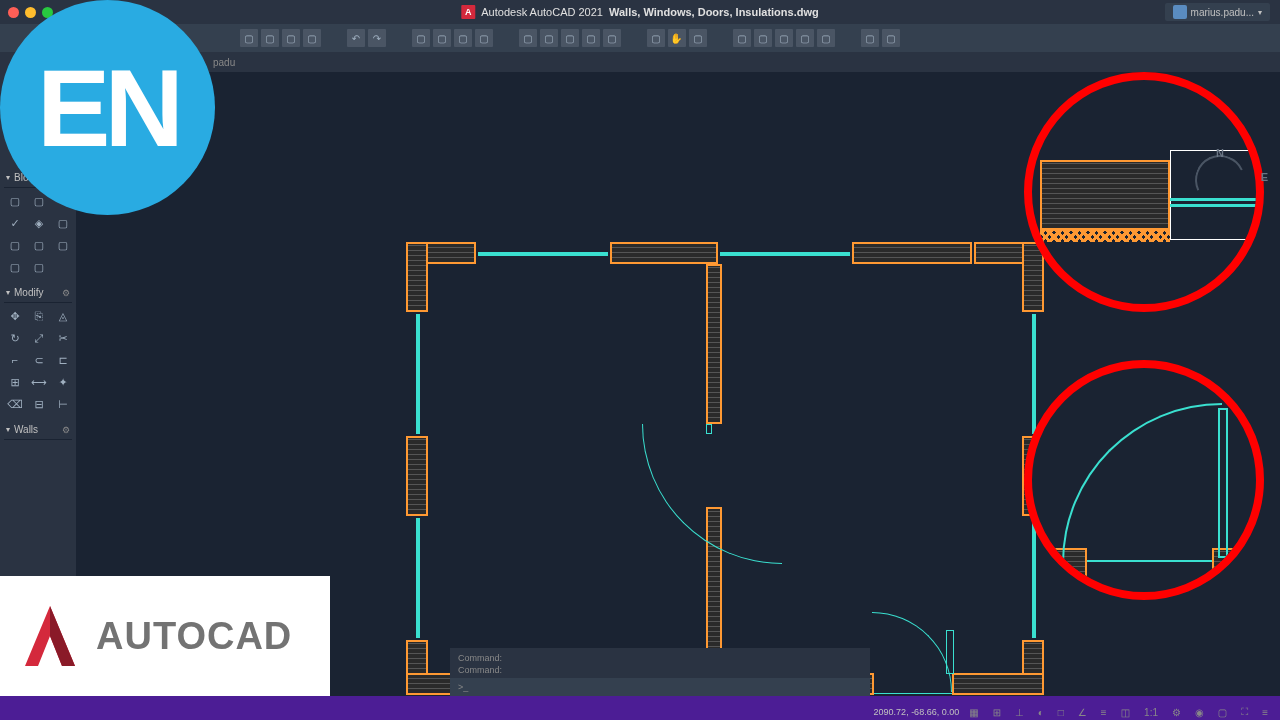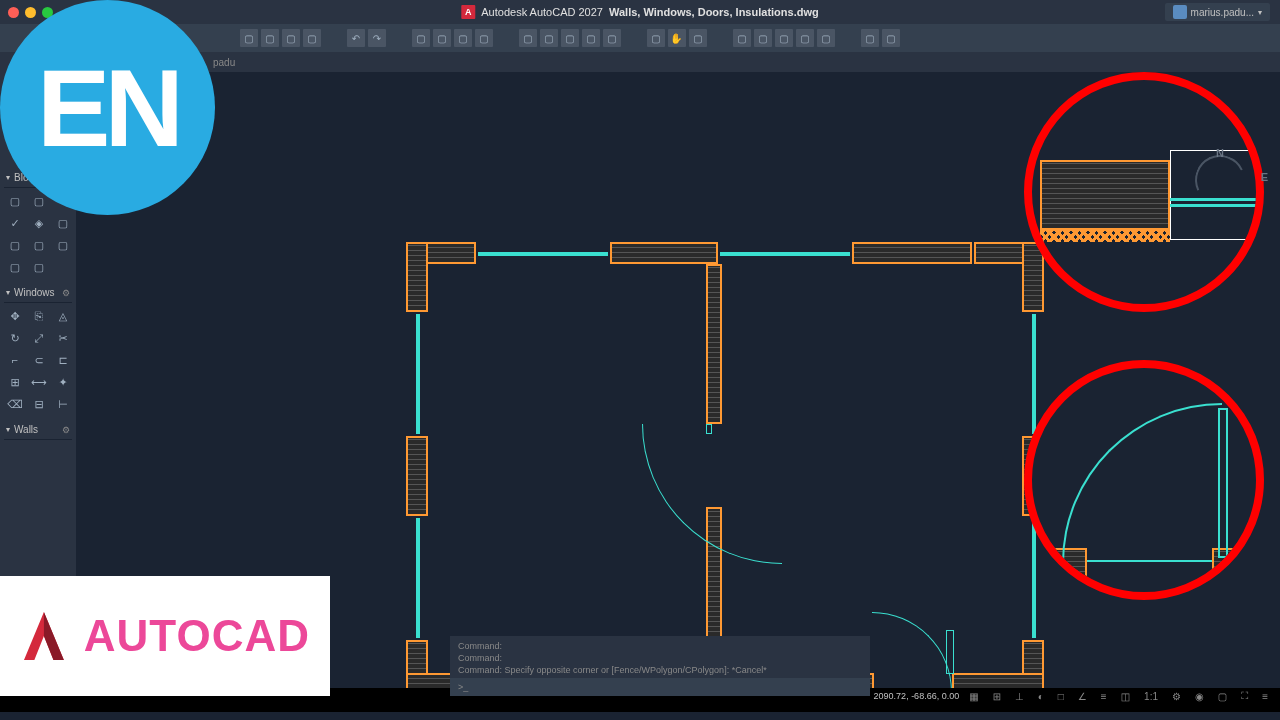--- a/index.html
+++ b/index.html
@@ -20,54 +20,54 @@
 .panel-header{font-size:10px;color:#c0c0c0;display:flex;align-items:center;gap:4px;padding:4px 2px;border-bottom:1px solid #1a2332;margin-bottom:3px}
 .panel-header::before{content:"▾";font-size:8px}
 .gear-mini{margin-left:auto;font-size:9px;color:#888}
 .tool-grid{display:grid;grid-template-columns:repeat(3,1fr);gap:2px;margin-bottom:6px}
 .tool-btn{width:22px;height:20px;display:flex;align-items:center;justify-content:center;font-size:11px;color:#a0b0c0;cursor:pointer;border-radius:2px}
 .canvas { position:absolute; left:76px; top:72px; right:0; bottom:24px; background:#1a2332; }
 .en-badge{position:absolute;left:0;top:0;width:215px;height:215px;border-radius:50%;background:#29abe2;display:flex;align-items:center;justify-content:center;z-index:50}
 .en-text{font-size:110px;font-weight:900;color:#fff;letter-spacing:-6px;font-family:Arial}
 .autocad-logo{position:absolute;left:0;bottom:24px;width:330px;height:120px;background:#fff;display:flex;align-items:center;padding:0 20px;gap:16px;z-index:50}
 .logo-a{width:60px;height:70px;position:relative}
-.logo-text{font-size:44px;font-weight:600;color:#ec4899;letter-spacing:1px}
+.logo-text{font-size:38px;font-weight:600;color:#737373;letter-spacing:1px}
 .floorplan{position:absolute;left:330px;top:170px;width:640px;height:455px}
 .wall{position:absolute;background:#2a2a2a;border:2px solid #ff9933}
 .brick-pattern{background-image:repeating-linear-gradient(0deg,#2a2a2a,#2a2a2a 4px,#555 4px,#555 5px),repeating-linear-gradient(90deg,transparent,transparent 10px,#555 10px,#555 11px);border:2px solid #ff9933}
 .window-line{position:absolute;background:#3ae0d0;height:2px}
 .window-line.v{width:2px;height:auto}
 .zoom-circle{position:absolute;width:240px;height:240px;border:8px solid #ff0000;border-radius:50%;background:#1a2332;overflow:hidden}
 .zoom1{right:16px;top:72px}
 .zoom2{right:16px;top:360px}
 .nav-cube{position:absolute;right:30px;top:75px;width:60px;height:60px;color:#6a7584;font-size:11px;z-index:2}
 .nav-n{position:absolute;top:0;left:50%;transform:translateX(-50%);font-weight:bold}
 .nav-e{position:absolute;right:-18px;top:50%;transform:translateY(-50%);font-weight:bold}
 .nav-ring{width:50px;height:50px;border:2px solid #4a5564;border-radius:50%;position:absolute;top:8px;left:5px;border-right-color:transparent;border-bottom-color:transparent;transform:rotate(20deg)}
 .command-area{position:absolute;bottom:24px;left:450px;width:420px;background:#2a3342;font-size:9px;color:#888;padding:4px 8px;z-index:30}
 .cmd-line{padding:1px 0}
 .cmd-input{display:flex;align-items:center;gap:6px;background:#34404f;margin:2px -8px -4px;padding:4px 8px}
 .cmd-input input{background:none;border:none;color:#888;font-size:10px;font-style:italic;outline:none;flex:1}
-.status-bar{position:absolute;bottom:8px;left:0;right:0;height:24px;background:#000000;display:flex;align-items:flex-start;padding:0 8px;font-size:9px;color:#a0a0a0;gap:10px}
+.status-bar{position:absolute;bottom:0;left:0;right:0;height:24px;background:#4c1d95;display:flex;align-items:flex-end;padding:0 8px;font-size:9px;color:#a0a0a0;gap:10px}
 .status-right{margin-left:auto;display:flex;gap:6px;align-items:center}
 .status-btn{padding:2px 4px;color:#888;font-size:10px}
 .coords{color:#c0c0c0}
 </style>
 </head>
 <body>
 
 <div class="titlebar">
   <div class="traffic">
     <div class="dot red"></div>
     <div class="dot yellow"></div>
     <div class="dot green"></div>
   </div>
   <div class="title-center">
     <span class="title-icon">A</span>
-    <span>Autodesk AutoCAD 2027</span>
+    <span>Autodesk AutoCAD 2021</span>
     <span style="font-weight:600">Walls, Windows, Doors, Insulations.dwg</span>
   </div>
   <div class="user-menu">
     <div class="user-avatar"></div>
     <span>marius.padu...</span>
     <span style="font-size:8px">▾</span>
   </div>
 </div>
 
 <div class="toolbar">
@@ -142,21 +142,21 @@
     <div class="tool-btn">✓</div>
     <div class="tool-btn">◈</div>
     <div class="tool-btn">▢</div>
     <div class="tool-btn">▢</div>
     <div class="tool-btn">▢</div>
     <div class="tool-btn">▢</div>
     <div class="tool-btn">▢</div>
     <div class="tool-btn">▢</div>
   </div>
   <div class="panel-header">
-    <span>Windows</span>
+    <span>Modify</span>
     <span class="gear-mini">⚙</span>
   </div>
   <div class="tool-grid">
     <div class="tool-btn">✥</div>
     <div class="tool-btn">⎘</div>
     <div class="tool-btn">◬</div>
     <div class="tool-btn">↻</div>
     <div class="tool-btn">⤢</div>
     <div class="tool-btn">✂</div>
     <div class="tool-btn">⌐</div>
@@ -255,21 +255,20 @@
   <svg class="logo-a" viewBox="0 0 60 70">
     <path d="M30 5 L55 65 L42 65 L30 35 L18 65 L5 65 Z" fill="#d4293c"></path>
     <path d="M30 5 L55 65 L42 65 L36 50 L30 35 Z" fill="#8a1a28"></path>
   </svg>
   <span class="logo-text">AUTOCAD</span>
 </div>
 
 <div class="command-area">
   <div class="cmd-line">Command:</div>
   <div class="cmd-line">Command:</div>
-  <div class="cmd-line">Command: Specify opposite corner or [Fence/WPolygon/CPolygon]: *Cancel*</div>
   <div class="cmd-input">
     <span>&gt;_</span>
   </div>
 </div>
 
 <div class="status-bar">
   <div class="status-right">
     <span class="coords">2090.72, -68.66, 0.00</span>
     <span class="status-btn">▦</span>
     <span class="status-btn">⊞</span>

